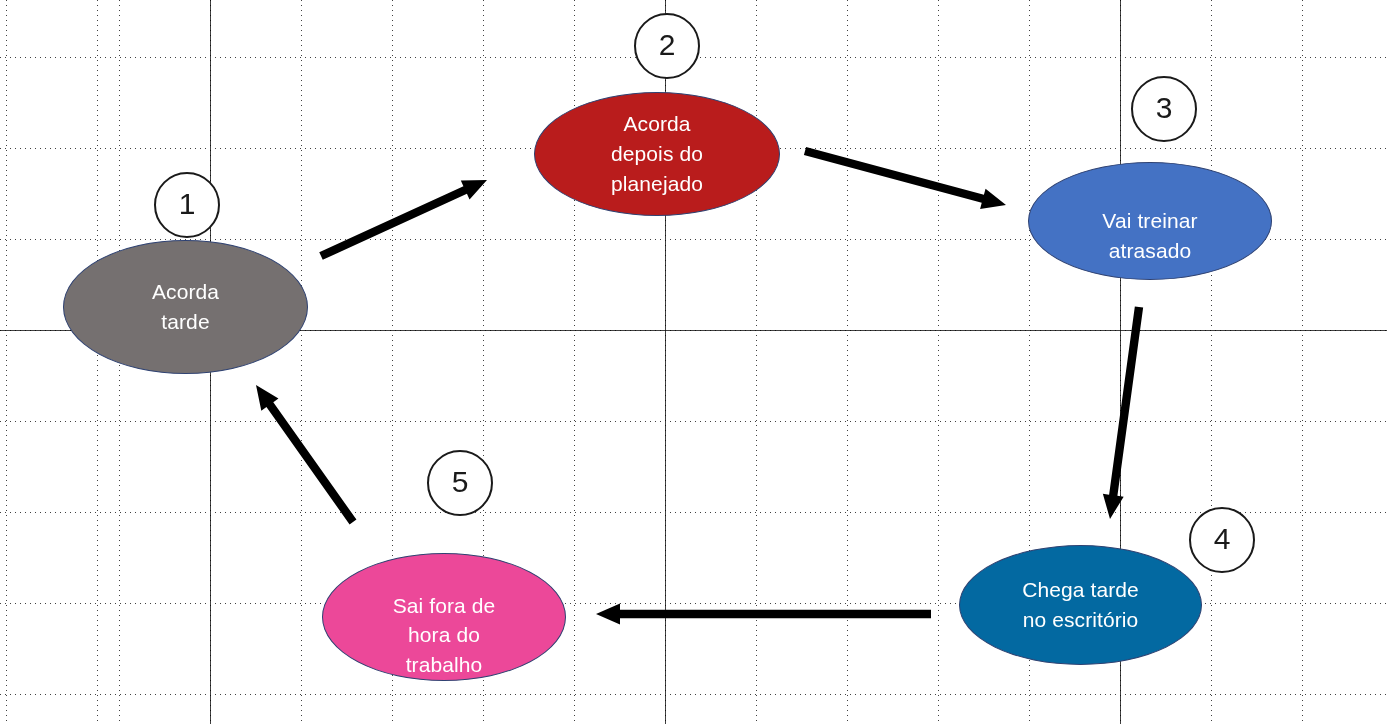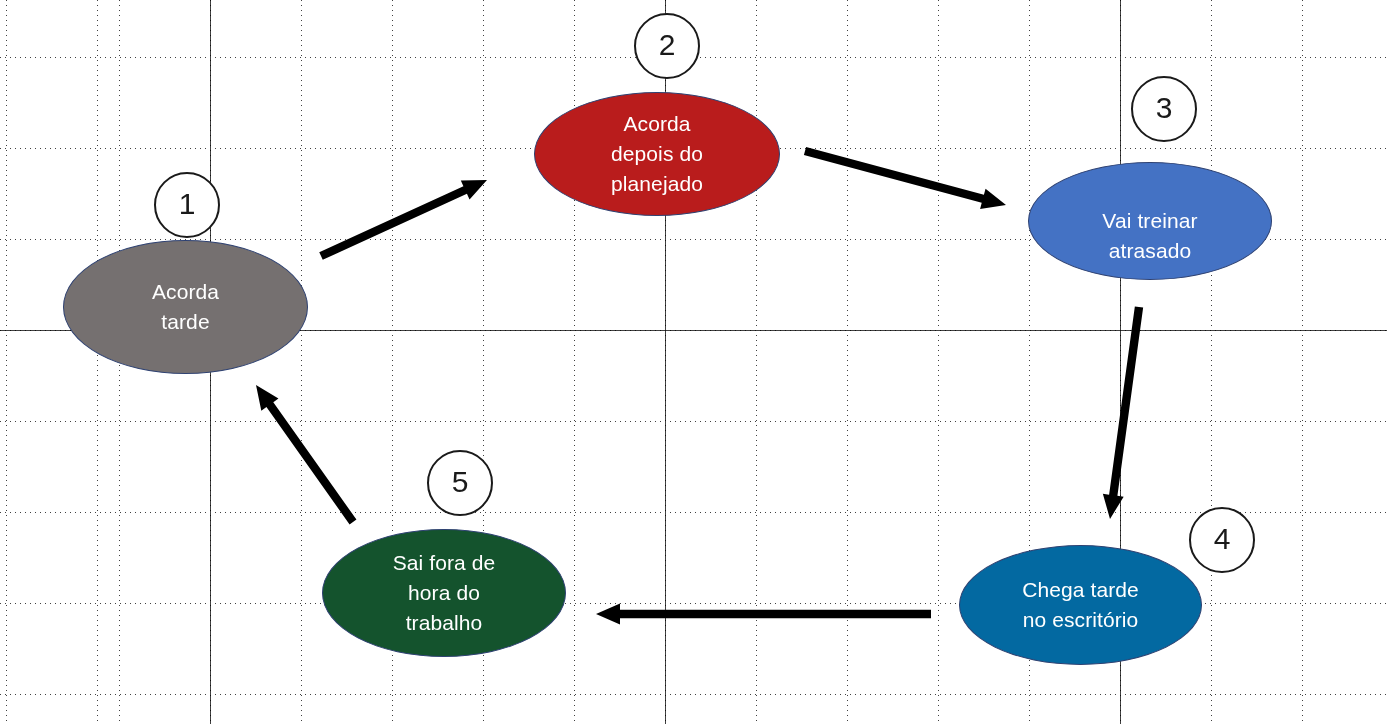--- a/index.html
+++ b/index.html
@@ -127,21 +127,21 @@
       <div class="badge" style="left: 1131px; top: 76px; width: 66px; height: 66px;">
         <span class="badge-text" style="color: rgb(26, 26, 26);">3</span>
       </div>
       <div class="node" style="left: 959px; top: 545px; width: 243px; height: 120px; background-color: #0369a1; border-color: rgb(47, 66, 114);">
         <div class="node-label" style="color: rgb(255, 255, 255);">Chega tarde
 no escritório</div>
       </div>
       <div class="badge" style="left: 1189px; top: 507px; width: 66px; height: 66px;">
         <span class="badge-text" style="color: rgb(26, 26, 26);">4</span>
       </div>
-      <div class="node" style="left: 322px; top: 529px; width: 244px; height: 128px; background-color: #14532d; border-color: rgb(47, 66, 114);">
+      <div class="node" style="left: 322px; top: 553px; width: 244px; height: 128px; background-color: #ec4899; border-color: rgb(47, 66, 114); align-items: flex-end;">
         <div class="node-label" style="color: rgb(255, 255, 255);">Sai fora de
 hora do
 trabalho</div>
       </div>
       <div class="badge" style="left: 427px; top: 450px; width: 66px; height: 66px;">
         <span class="badge-text" style="color: rgb(26, 26, 26);">5</span>
       </div>
     </div>
 
 </div>

